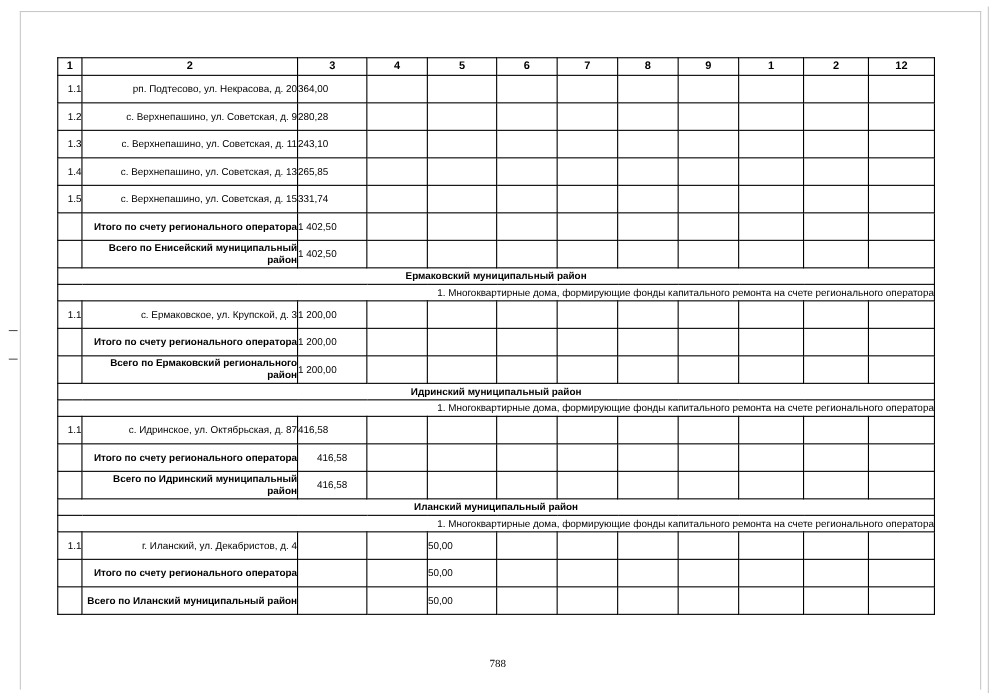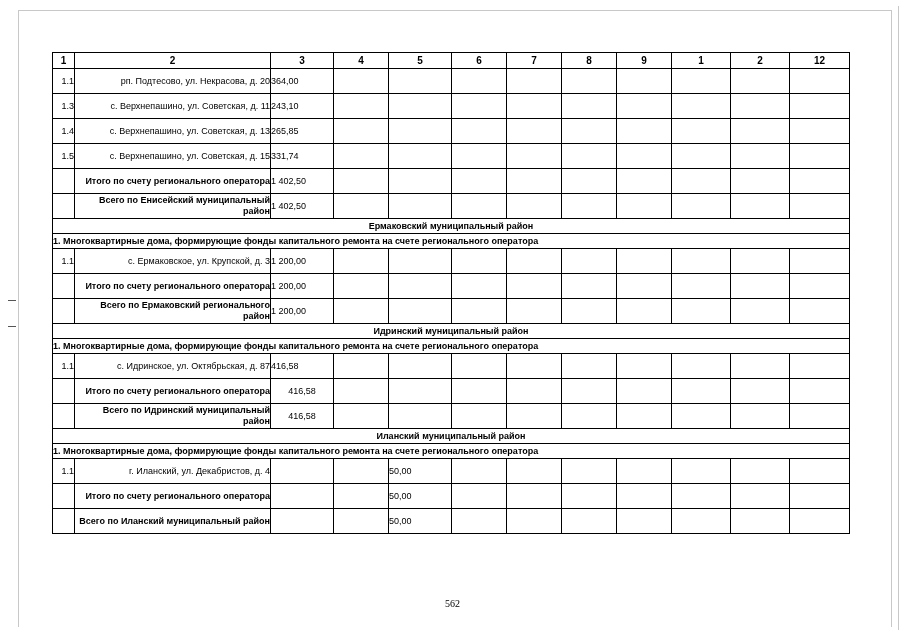--- a/index.html
+++ b/index.html
@@ -109,22 +109,22 @@
     text-align: center;
   }
   .section {
     text-align: center;
     font-weight: bold;
     font-size: 9px;
     height: 14px;
     margin-left: 12px;
   }
   .subsection {
-    text-align: left;
-    font-weight: bold;
+    text-align: right;
+    font-weight: normal;
     font-size: 9px;
     height: 14px;
   }
   .r-reg { height: 25px; }
   .r-two { height: 25px; }
   .footer {
     position: absolute;
     left: 0;
     top: 598px;
     width: 905px;
@@ -181,20 +181,34 @@
         <td class="num"></td>
         <td></td>
         <td></td>
         <td></td>
         <td></td>
         <td></td>
         <td></td>
         <td></td>
       </tr>
 
+      <tr class="r-reg">
+        <td class="idx">1.2</td>
+        <td class="name">с. Верхнепашино, ул. Советская, д. 9</td>
+        <td class="num">280,28</td>
+        <td></td>
+        <td class="num"></td>
+        <td></td>
+        <td></td>
+        <td></td>
+        <td></td>
+        <td></td>
+        <td></td>
+        <td></td>
+      </tr>
 
       <tr class="r-reg">
         <td class="idx">1.3</td>
         <td class="name">с. Верхнепашино, ул. Советская, д. 11</td>
         <td class="num">243,10</td>
         <td></td>
         <td class="num"></td>
         <td></td>
         <td></td>
         <td></td>
@@ -418,14 +432,14 @@
         <td></td>
         <td></td>
         <td></td>
         <td></td>
         <td></td>
         <td></td>
       </tr>
     </tbody>
   </table>
 
-  <div class="footer">562</div>
+  <div class="footer">788</div>
 </div>
 
 </body></html>

